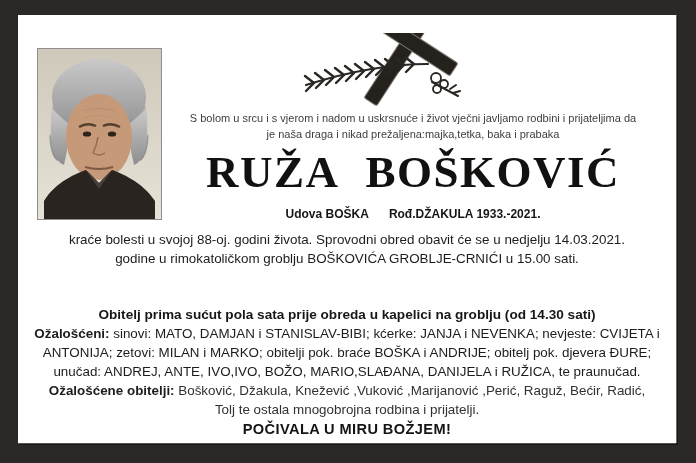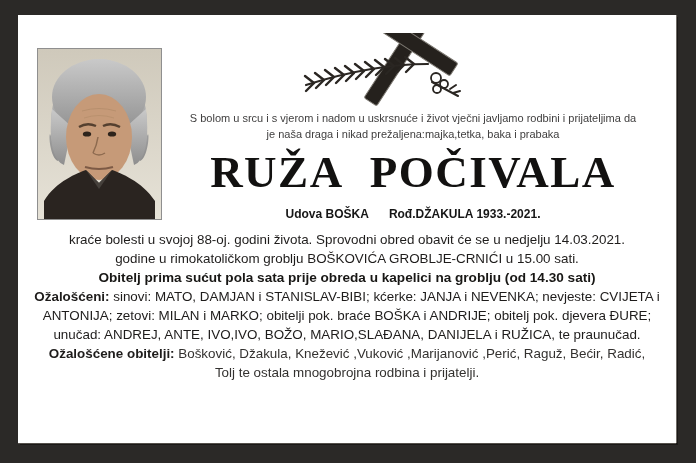--- a/index.html
+++ b/index.html
@@ -45,21 +45,21 @@
   .subtitle{
     margin-top:4px;font-size:12px;font-weight:bold;
     line-height:20px;color:#161616;white-space:nowrap;
   }
   .subtitle .sub-gap{display:inline-block;width:20px;}
   .body-block{
     position:absolute;left:6px;top:215px;width:646px;
     text-align:center;color:#1e1c1b;
   }
   .line{font-size:13.4px;line-height:19px;white-space:nowrap;}
-  .line.bold{font-weight:bold;font-size:13.6px;color:#181715;}
+  .line.bold{font-weight:bold;font-size:13.6px;color:#181715;margin-top:37px;}
   .lead{font-weight:bold;}
   .names{color:#33312f;}
   .closing{
     margin-top:1px;font-weight:bold;font-size:14.6px;
     letter-spacing:0.4px;color:#151412;
   }
 </style>
 </head>
 <body>
 
@@ -126,29 +126,30 @@
         <circle cx="136" cy="45" r="5" stroke="#2a2622" stroke-width="1.8" fill="none"></circle>
         <circle cx="144" cy="51" r="4" stroke="#2a2622" stroke-width="1.8" fill="none"></circle>
         <circle cx="137" cy="56" r="4" stroke="#2a2622" stroke-width="1.8" fill="none"></circle>
         <path d="M132,49 L158,63 M150,56 l6,-4 M153,60 l7,-2" stroke="#2a2622" stroke-width="2" fill="none" stroke-linecap="round"></path>
       </svg>
     </div>
 
     <div class="header-block">
       <div class="intro-line">S bolom u srcu i s vjerom i nadom u uskrsnuće i život vječni javljamo rodbini i prijateljima da</div>
       <div class="intro-line">je naša draga i nikad prežaljena:majka,tetka, baka i prabaka</div>
-      <h1 class="name"><span>RUŽA</span><span class="name-gap"></span><span>POČIVALA</span></h1>
+      <h1 class="name"><span>RUŽA</span><span class="name-gap"></span><span>BOŠKOVIĆ</span></h1>
       <div class="subtitle"><span>Udova BOŠKA</span><span class="sub-gap"></span><span>Rođ.DŽAKULA  1933.-2021.</span></div>
     </div>
 
     <div class="body-block">
       <div class="line">kraće  bolesti  u svojoj 88-oj. godini života. Sprovodni obred obavit će se u nedjelju 14.03.2021.</div>
       <div class="line">godine u rimokatoličkom groblju  BOŠKOVIĆA GROBLJE-CRNIĆI u 15.00 sati.</div>
       <div class="line bold">Obitelj prima sućut pola sata prije obreda u kapelici na groblju (od 14.30 sati)</div>
       <div class="line"><span class="lead">Ožalošćeni:</span><span> sinovi: MATO, DAMJAN i STANISLAV-BIBI; kćerke: JANJA i NEVENKA; nevjeste: CVIJETA i</span></div>
       <div class="line">ANTONIJA; zetovi: MILAN i MARKO; obitelji pok. braće BOŠKA i ANDRIJE; obitelj pok. djevera ĐURE;</div>
       <div class="line">unučad: ANDREJ, ANTE, IVO,IVO, BOŽO, MARIO,SLAĐANA, DANIJELA i RUŽICA, te praunučad.</div>
       <div class="line"><span class="lead">Ožalošćene obitelji:</span><span class="names"> Bošković, Džakula, Knežević ,Vuković ,Marijanović ,Perić, Raguž, Bećir, Radić,</span></div>
       <div class="line names">Tolj  te ostala mnogobrojna  rodbina i prijatelji.</div>
+      <div class="line closing">POČIVALA U MIRU BOŽJEM!</div>
     </div>
 
   </div>
 </div>
 
 </body></html>

